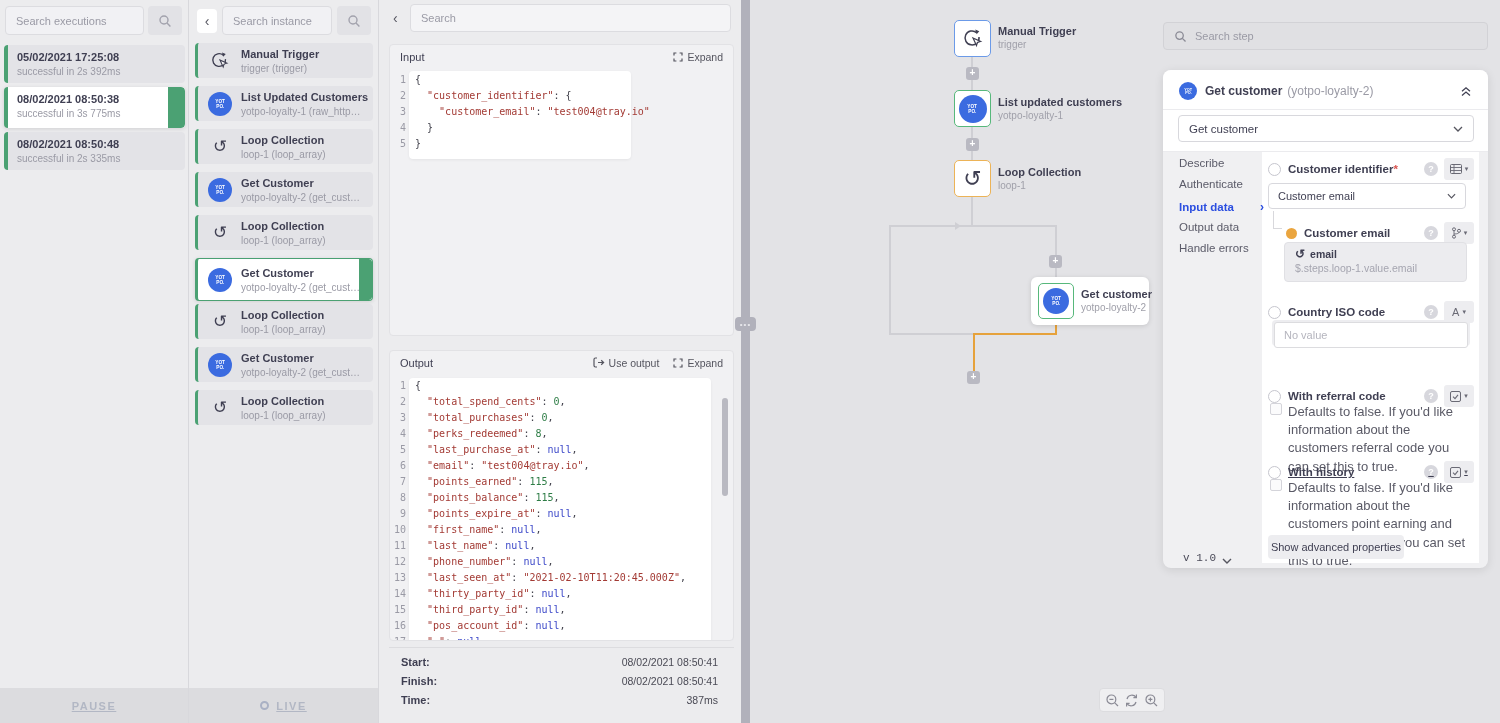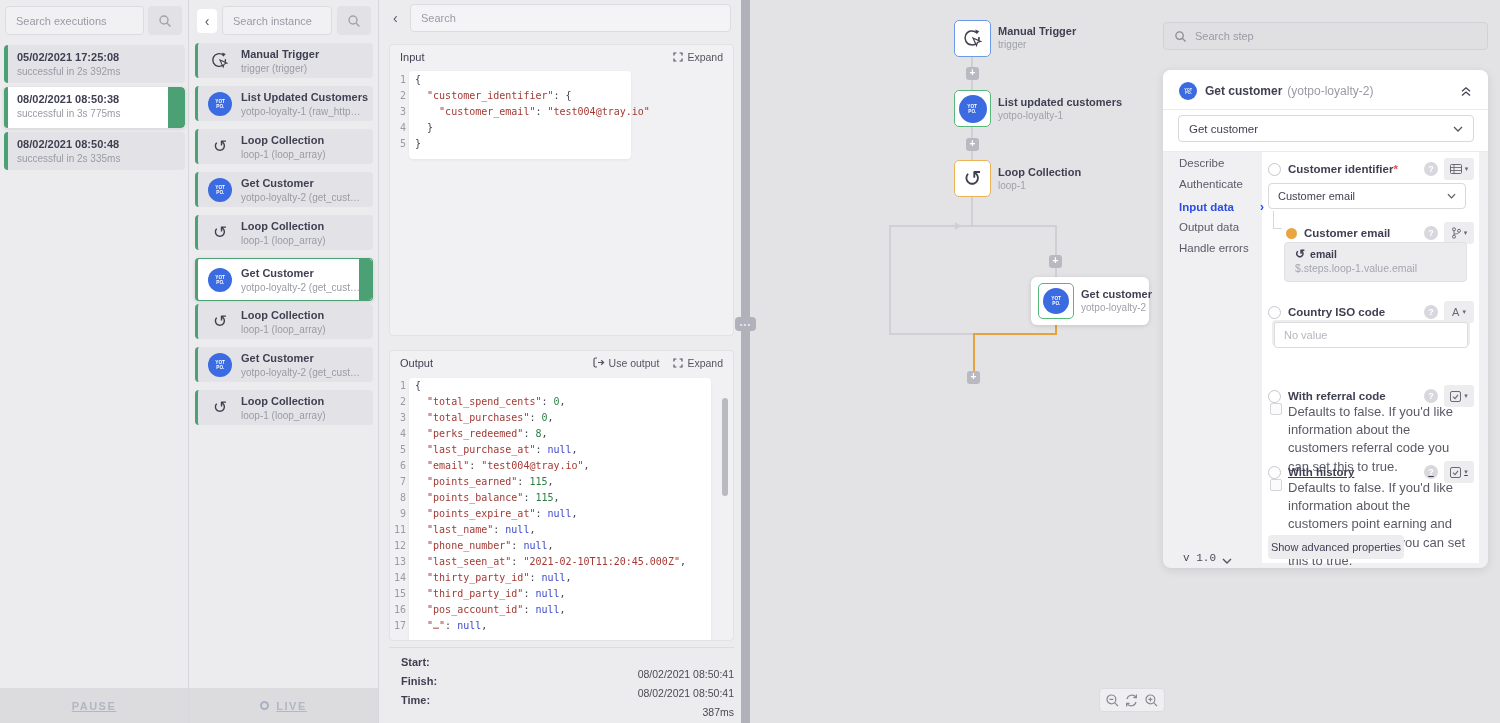--- a/index.html
+++ b/index.html
@@ -88,21 +88,21 @@
   .code-white { position:absolute; background:#fff; border-radius:4px; box-shadow:0 1px 3px rgba(0,0,0,.06); }
   .code-lines { position:relative; padding-top:4px; }
   .code-row { display:flex; height:16px; font-family:"DejaVu Sans Mono", monospace; font-size:10px; line-height:16px; }
   .code-gutter { width:16px; text-align:right; color:#9a9aa5; margin-right:9px; }
   .code-text { white-space:pre; color:#44444e; }
   .tk-key, .tk-str { color:#a33a34; }
   .tk-num { color:#2e7d46; }
   .tk-null { color:#3d49c9; }
   .vscroll { position:absolute; width:6px; border-radius:3px; background:#b9b9c1; }
 
-  .meta-row { position:absolute; left:12px; right:0; display:flex; font-size:11px;flex-direction:column; }
+  .meta-row { position:absolute; left:12px; right:16px; display:flex; font-size:11px; }
   .meta-label { font-weight:bold; color:#3f3f52; }
   .meta-val { margin-left:auto; font-weight:normal; color:#4a4a55; font-size:10.5px; }
 
   
   #splitter { left:741px; top:0; width:9px; height:723px; background:#b1b1bb; }
   #split-handle {
     left:735px; top:317px; width:21px; height:14px; background:#b1b1bb;
     border-radius:4px; display:flex; align-items:center; justify-content:center;
     color:#e8e8ec; font-size:8px; letter-spacing:1px;
   }
@@ -454,20 +454,24 @@
             <span class="code-gutter">7</span>
             <span class="code-text">  <span class="tk-key">"points_earned"</span>: <span class="tk-num">115</span>,</span>
           </div>
           <div class="code-row">
             <span class="code-gutter">8</span>
             <span class="code-text">  <span class="tk-key">"points_balance"</span>: <span class="tk-num">115</span>,</span>
           </div>
           <div class="code-row">
             <span class="code-gutter">9</span>
             <span class="code-text">  <span class="tk-key">"points_expire_at"</span>: <span class="tk-null">null</span>,</span>
+          </div>
+          <div class="code-row">
+            <span class="code-gutter">10</span>
+            <span class="code-text">  <span class="tk-key">"first_name"</span>: <span class="tk-null">null</span>,</span>
           </div>
           <div class="code-row">
             <span class="code-gutter">11</span>
             <span class="code-text">  <span class="tk-key">"last_name"</span>: <span class="tk-null">null</span>,</span>
           </div>
           <div class="code-row">
             <span class="code-gutter">12</span>
             <span class="code-text">  <span class="tk-key">"phone_number"</span>: <span class="tk-null">null</span>,</span>
           </div>
           <div class="code-row">

